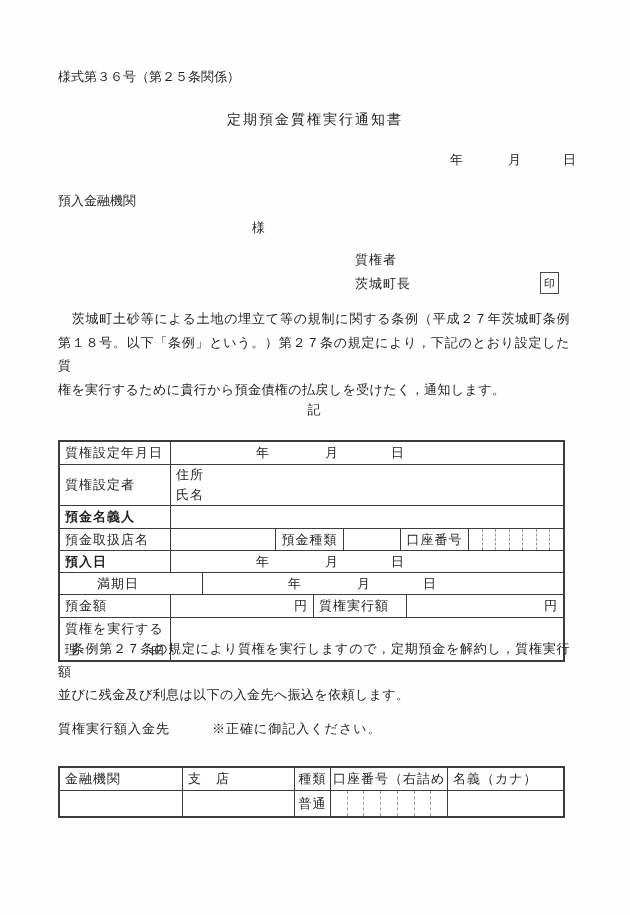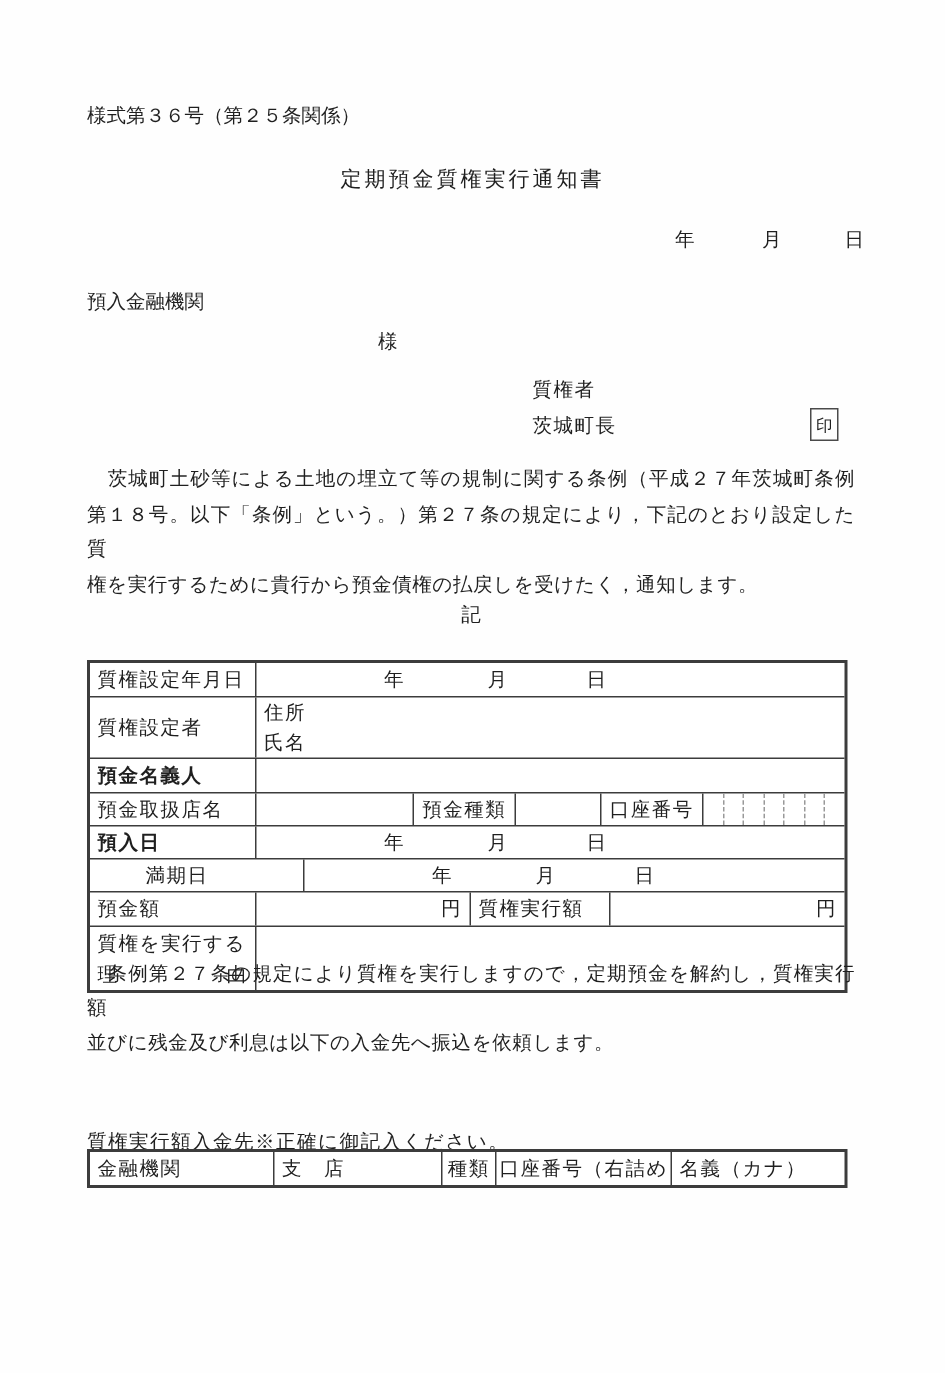--- a/index.html
+++ b/index.html
@@ -36,21 +36,21 @@
   .datecell .d2{margin-left:55px;}
   .datecell .d3{margin-left:52px;}
   .digits{display:flex;align-items:stretch;padding:0;}
   .digit{flex:1;border-left:1px dashed #999;}
   .digit.nb{border-left:none;}
   .reason2{display:flex;width:100%;justify-content:space-between;}
   .topdate{display:flex;}
   .topdate .g1{margin-left:45px;}
   .topdate .g2{margin-left:42px;}
   .payee{display:flex;letter-spacing:1px;}
-  .payee .note{font-family:Liberation Mono, monospace;}
+  .payee .note{margin-left:42px;font-family:Liberation Mono, monospace;}
 </style>
 </head>
 <body>
 
 <div class="page">
 
   <div class="abs" style="left:58px;top:68px;">様式第３６号（第２５条関係）</div>
 
   <div class="abs title">定期預金質権実行通知書</div>
 
@@ -178,21 +178,21 @@
       <div class="tcell" style="flex:1;"></div>
     </div>
 
   </div>
 
   <div class="abs para" style="top:637px;line-height:23px;">
     <div class="line fill">　条例第２７条の規定により質権を実行しますので，定期預金を解約し，質権実行額</div>
     <div class="line">並びに残金及び利息は以下の入金先へ振込を依頼します。</div>
   </div>
 
-  <div class="abs payee" style="left:58px;top:752px;">
+  <div class="abs payee" style="left:58px;top:720px;">
     <span>質権実行額入金先</span>
     <span class="note">※正確に御記入ください。</span>
   </div>
 
   <div class="tbl" style="top:766px;">
 
     <div class="trow first" style="height:22px;">
       <div class="tcell nb" style="width:122px;">
         <span>金融機関</span>
       </div>
@@ -203,16 +203,33 @@
         <span>種類</span>
       </div>
       <div class="tcell" style="width:117px;padding:0 2px;">
         <span>口座番号（右詰め）</span>
       </div>
       <div class="tcell" style="flex:1;">
         <span>名義（カナ）</span>
       </div>
     </div>
 
+    <div class="trow" style="height:26px;">
+      <div class="tcell nb" style="width:122px;"></div>
+      <div class="tcell" style="width:112px;"></div>
+      <div class="tcell cen" style="width:36px;">
+        <span>普通</span>
+      </div>
+      <div class="tcell digits" style="width:117px;">
+        <div class="digit nb"></div>
+        <div class="digit"></div>
+        <div class="digit"></div>
+        <div class="digit"></div>
+        <div class="digit"></div>
+        <div class="digit"></div>
+        <div class="digit"></div>
+      </div>
+      <div class="tcell" style="flex:1;"></div>
+    </div>
 
   </div>
 
 </div>
 
 </body></html>

